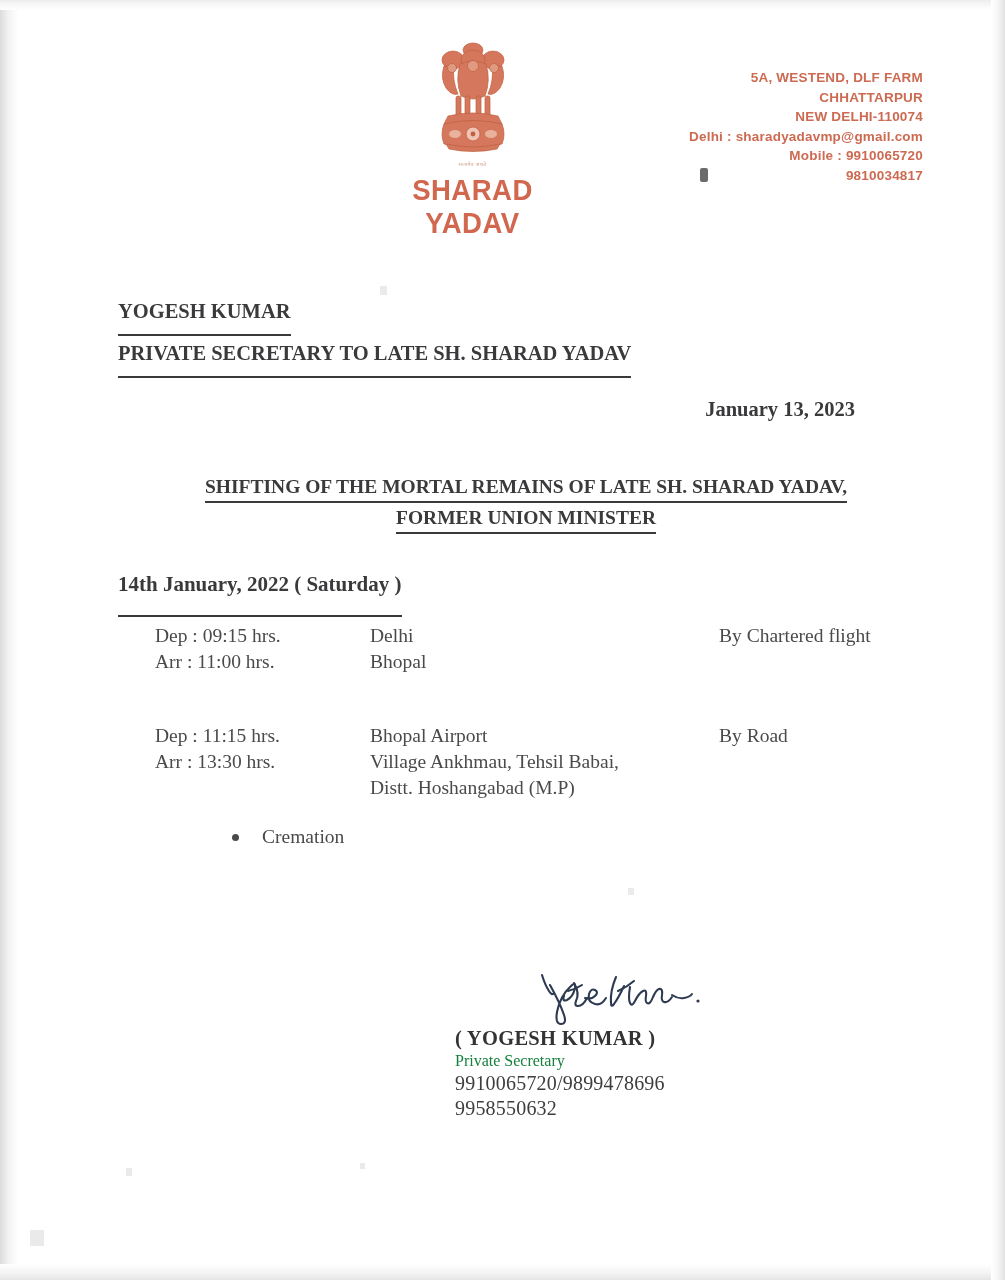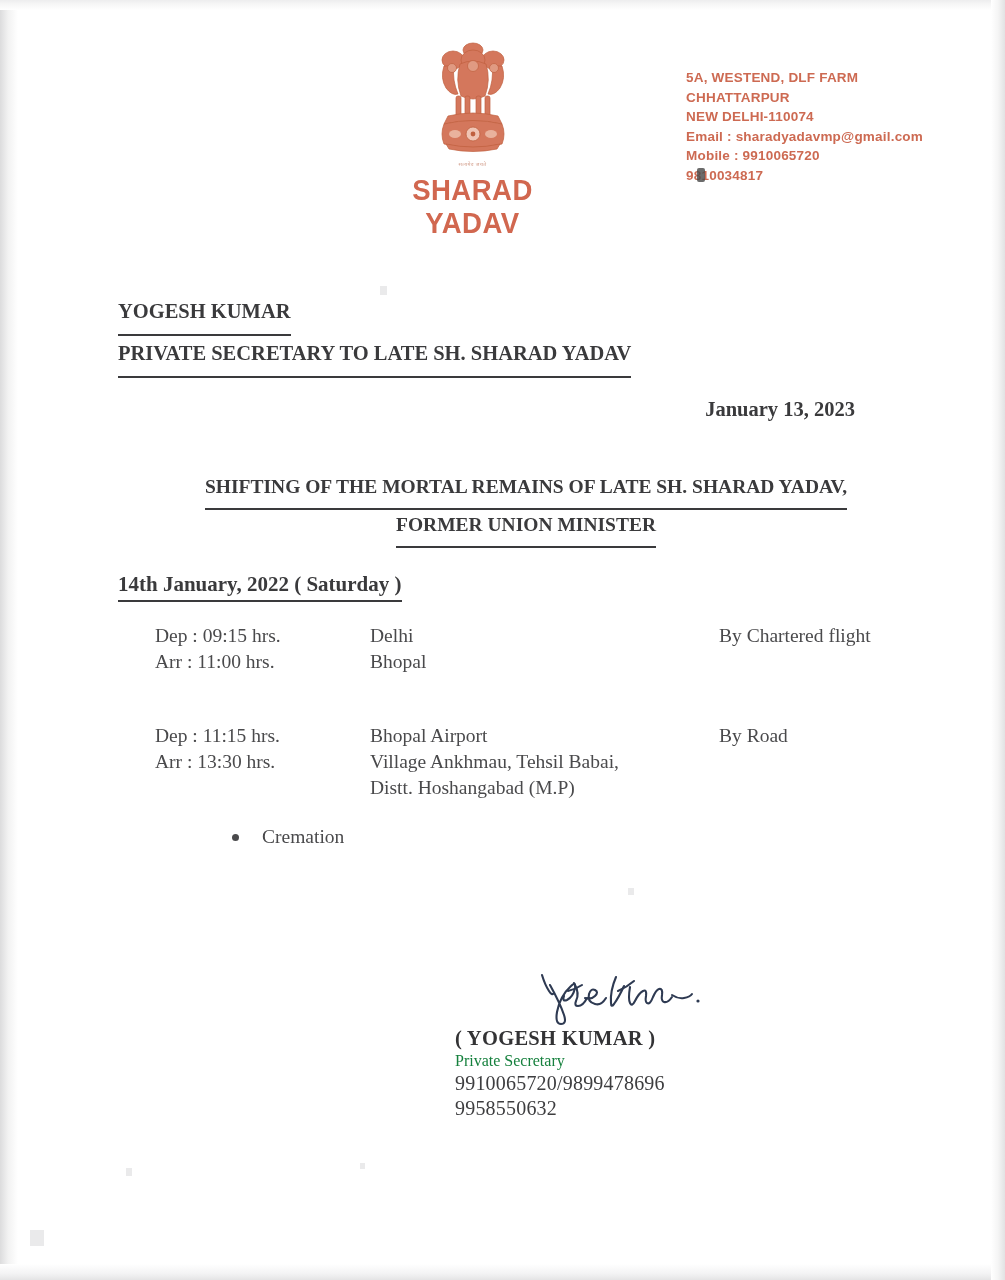--- a/index.html
+++ b/index.html
@@ -84,21 +84,21 @@
     letter-spacing: 0.5px;
     color: #d1674f;
     margin-top: 7px;
     transform: scaleX(0.95);
   }
 
   .contact-block {
     position: absolute;
     right: 82px;
     top: 68px;
-    text-align: left;
+    text-align: right;
     font-family: "Liberation Sans", sans-serif;
     font-weight: bold;
     font-size: 13.5px;
     line-height: 19.5px;
     color: #cd6a52;
     letter-spacing: 0.2px;
   }
   .contact-block div { white-space: nowrap; }
   .contact-block .mobile2 { position: relative; }
   .ink-blot {
@@ -144,37 +144,37 @@
     top: 474px;
     text-align: center;
     color: #3a3a3c;
     font-weight: bold;
     font-size: 19.5px;
     line-height: 26px;
   }
   .subject span {
     display: inline-block;
     border-bottom: 2px solid #3a3a3c;
-    padding-bottom: 8px;
+    padding-bottom: 1px;
     margin-left: 47px;
   }
   .subject .line2 { margin-top: 2px; }
 
   .travel-date {
     position: absolute;
     left: 118px;
     top: 572px;
     font-weight: bold;
     font-size: 21px;
     color: #3a3a3c;
   }
   .travel-date span {
     display: inline-block;
     border-bottom: 2px solid #3a3a3c;
-    padding-bottom: 3px;
+    padding-bottom: 18px;
   }
 
   .leg {
     position: absolute;
     left: 118px;
     right: 60px;
     color: #4a4a4c;
     font-size: 19.5px;
     line-height: 26px;
     margin-left: 37px;
@@ -313,21 +313,21 @@
         </svg>
       </span>
       <div class="emblem-motto">सत्यमेव जयते</div>
       <div class="letterhead-name">SHARAD YADAV</div>
     </div>
 
     <div class="contact-block">
       <div>5A, WESTEND, DLF FARM</div>
       <div>CHHATTARPUR</div>
       <div>NEW DELHI-110074</div>
-      <div>Email : sharadyadavmp@gmail.com</div>
+      <div>Delhi : sharadyadavmp@gmail.com</div>
       <div>Mobile : 9910065720</div>
       <div class="mobile2">
         <span>9810034817</span>
         <span class="ink-blot"></span>
       </div>
     </div>
   </div>
 
   <div class="addressee">
     <div>

